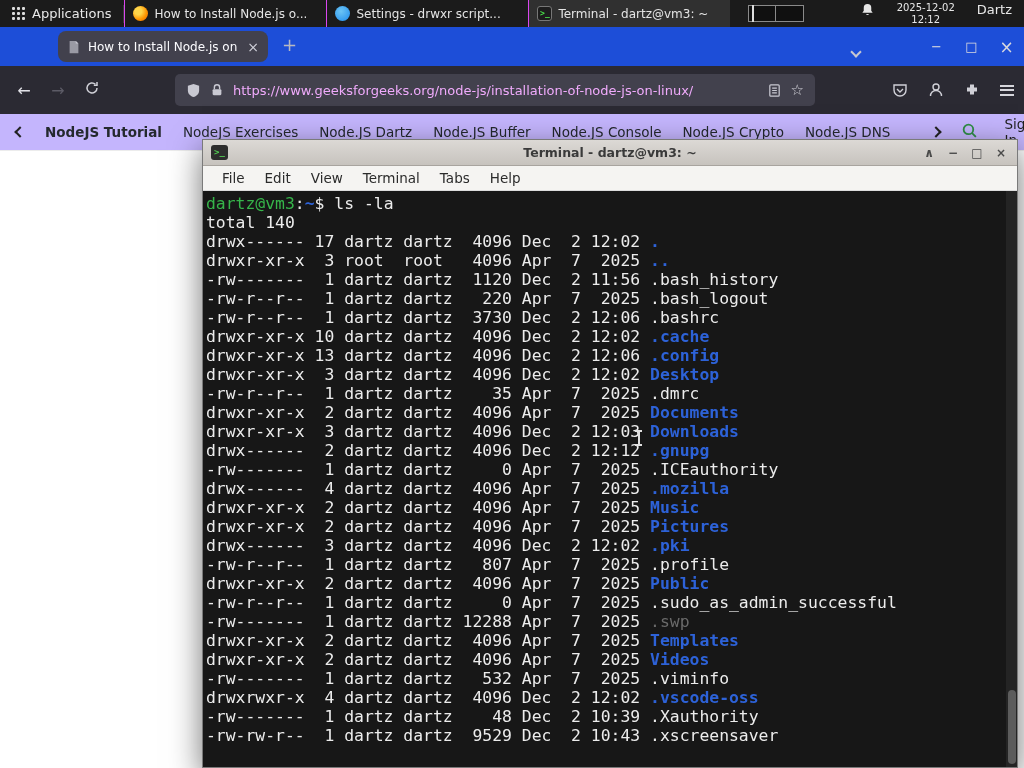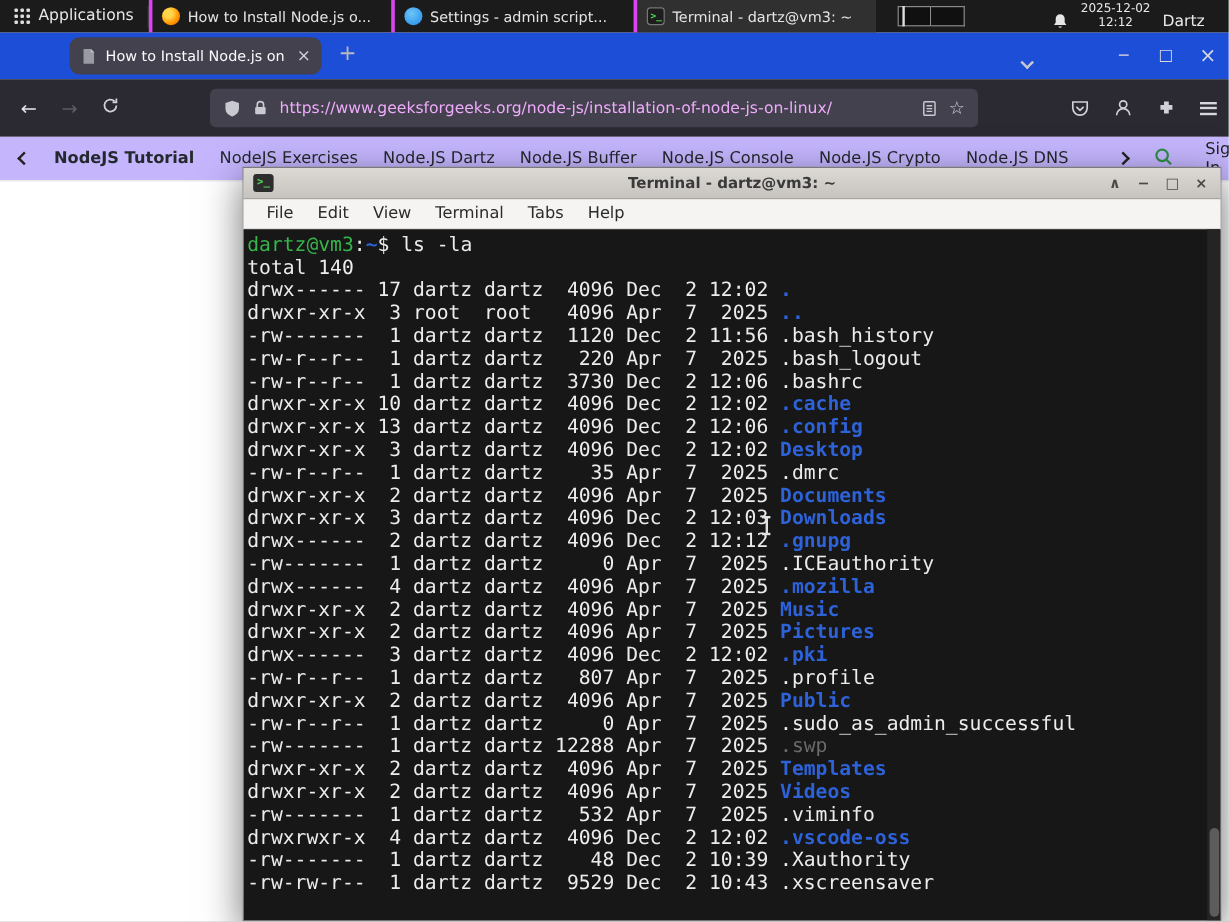--- a/index.html
+++ b/index.html
@@ -8,33 +8,33 @@
   .screen{position:absolute;inset:0;width:1024px;height:768px;overflow:hidden}
 
   
   .panel{position:absolute;top:0;left:0;width:1024px;height:27px;background:#1b1b1b;
     color:#e8e8e8;display:flex;align-items:center;z-index:100;font-size:13px}
   .app-menu{display:flex;align-items:center;gap:7px;padding:0 12px;height:100%}
   .app-grid{display:grid;grid-template-columns:repeat(3,3px);grid-gap:2px}
   .app-grid i{width:3px;height:3px;background:#ddd;border-radius:1px}
   .p-sep{width:1px;height:18px;background:#3a3a3a}
   .taskbtn{width:202px;height:100%;display:flex;align-items:center;gap:6px;padding:0 8px;
-    border-left:3px solid #d946ef;font-size:12px;color:#e4e4e4;overflow:hidden}
+    border-left:1px solid #d946ef;font-size:12px;color:#e4e4e4;overflow:hidden}
   .taskbtn .t{white-space:nowrap;overflow:hidden;text-overflow:ellipsis}
   .taskbtn.active{background:#303030}
   .ticon{width:15px;height:15px;border-radius:50%;flex:0 0 auto}
   .ticon.ff{background:radial-gradient(circle at 35% 35%,#ffd54a 0 25%,#ff9500 60%,#e66000)}
   .ticon.cod{background:radial-gradient(circle at 40% 35%,#6cc5f5,#1f8ced)}
   .ticon.term{border-radius:3px;background:#1d1d1d;border:1px solid #777;color:#4ae04a;
     font:bold 8px/13px "DejaVu Sans Mono",monospace;text-align:center}
   .pager{display:flex;margin-left:18px}
   .pager .cell{width:28px;height:17px;border:1px solid #8a8a8a;background:#101010}
   .pager .cell+.cell{border-left:none}
   .pager .w{width:13px;height:8px;border:1px solid #ddd;margin:3px 0 0 3px}
-  .p-right{margin-left:auto;display:flex;align-items:flex-end;gap:10px;padding-right:20px}
+  .p-right{margin-left:auto;display:flex;align-items:flex-start;gap:22px;padding-right:12px}
   .bell svg{display:block}
   .clock{text-align:center;font-size:10px;line-height:12px}
   .p-user{font-size:13px}
 
   
   .firefox{position:absolute;top:27px;left:0;width:1024px;height:741px;background:#fff;z-index:10}
   .tabstrip{height:39px;background:#1d4ed8;position:relative}
   .tab{position:absolute;left:58px;top:4px;width:210px;height:31px;background:#42414d;
     border-radius:8px;display:flex;align-items:center;gap:7px;padding:0 9px;color:#fbfbfe;font-size:12px}
   .tab .title{flex:1;white-space:nowrap;overflow:hidden}
@@ -258,21 +258,21 @@
         </span>
       <span>Applications</span>
     </div>
     <span class="p-sep"></span>
     <div class="taskbtn">
       <span class="ticon ff"></span>
       <span class="t">How to Install Node.js o...</span>
     </div>
     <div class="taskbtn">
       <span class="ticon cod"></span>
-      <span class="t">Settings - admin script...</span>
+      <span class="t">Settings - drwxr script...</span>
     </div>
     <div class="taskbtn active">
       <span class="ticon term">&gt;_</span>
       <span class="t">Terminal - dartz@vm3: ~</span>
     </div>
     <div class="pager">
       <span class="cell"><span class="w"></span></span>
       <span class="cell"></span>
     </div>
     <div class="p-right">

